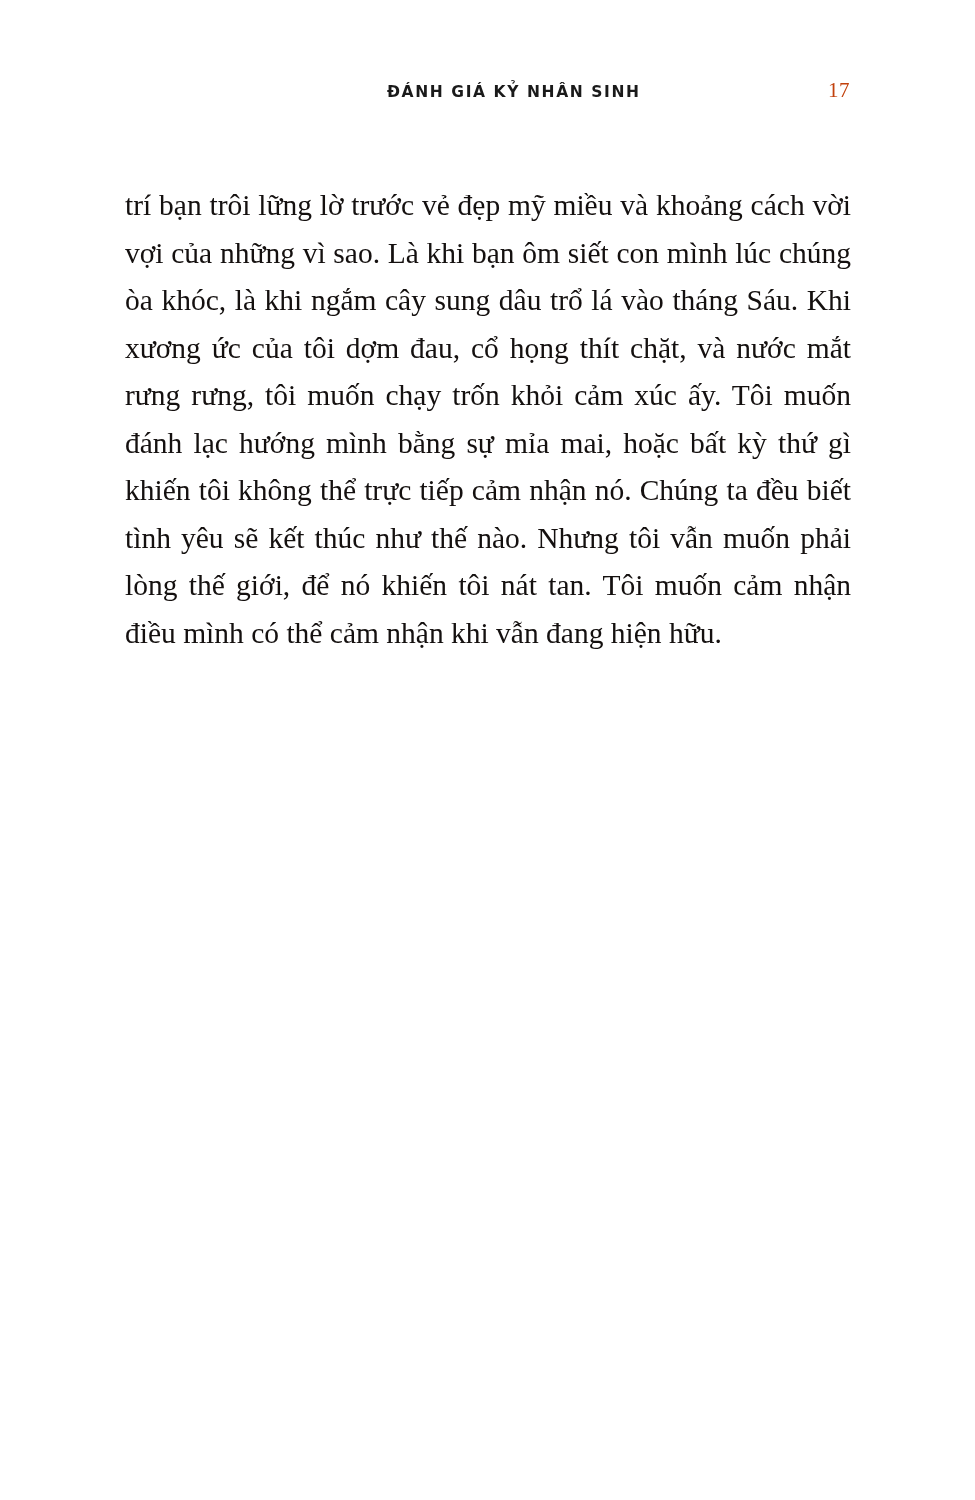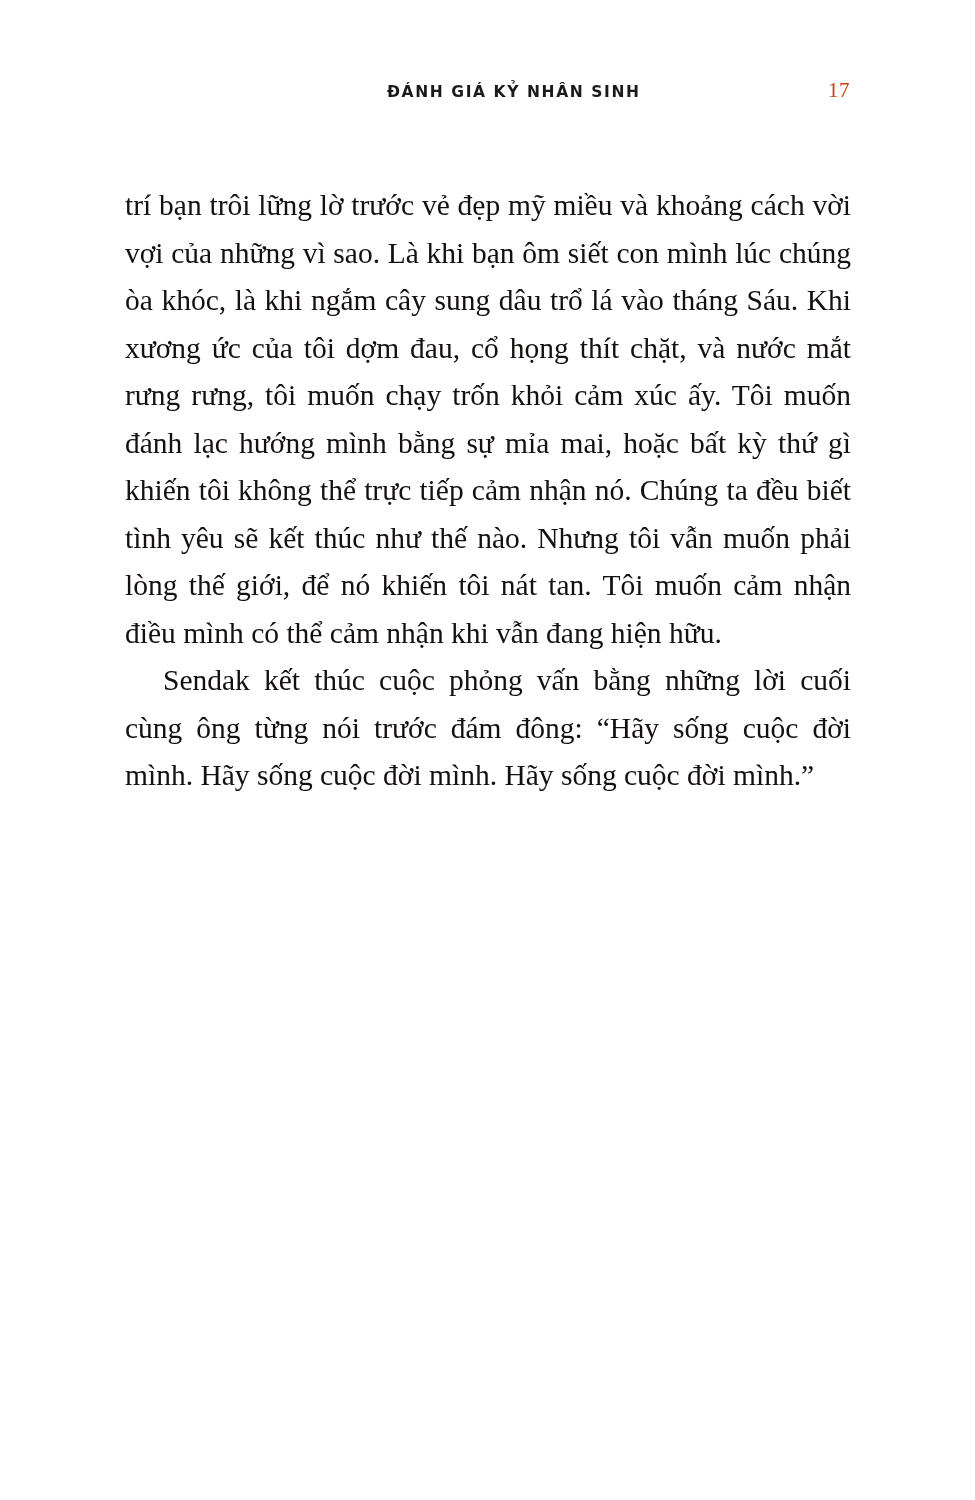--- a/index.html
+++ b/index.html
@@ -68,16 +68,15 @@
 
 <div class="page">
 
   <div class="running-head">
     <div class="running-head-title">ĐÁNH GIÁ KỶ NHÂN SINH</div>
     <div class="folio">17</div>
   </div>
 
   <div class="body-block">
     <p class="para">trí bạn trôi lững lờ trước vẻ đẹp mỹ miều và khoảng cách vời vợi của những vì sao. Là khi bạn ôm siết con mình lúc chúng òa khóc, là khi ngắm cây sung dâu trổ lá vào tháng Sáu. Khi xương ức của tôi dợm đau, cổ họng thít chặt, và nước mắt rưng rưng, tôi muốn chạy trốn khỏi cảm xúc ấy. Tôi muốn đánh lạc hướng mình bằng sự mỉa mai, hoặc bất kỳ thứ gì khiến tôi không thể trực tiếp cảm nhận nó. Chúng ta đều biết tình yêu sẽ kết thúc như thế nào. Nhưng tôi vẫn muốn phải lòng thế giới, để nó khiến tôi nát tan. Tôi muốn cảm nhận điều mình có thể cảm nhận khi vẫn đang hiện hữu.</p>
-    <p class="para indent">Sendak kết thúc cuộc phỏng vấn bằng những lời cuối cùng ông từng nói trước đám đông: “Hãy sống cuộc đời mình. Hãy sống cuộc đời mình. Hãy sống cuộc đời mình.”</p>
   </div>
 
 </div>
 
 </body></html>

